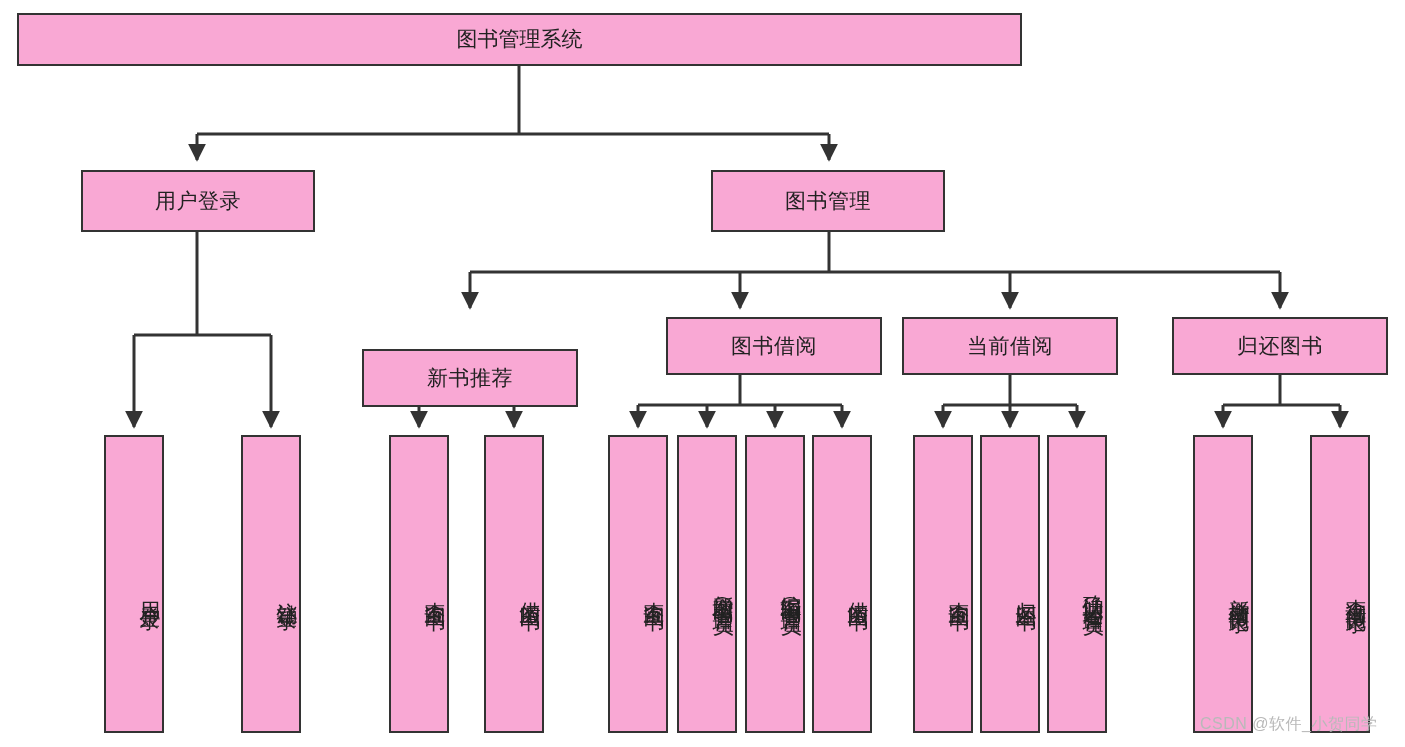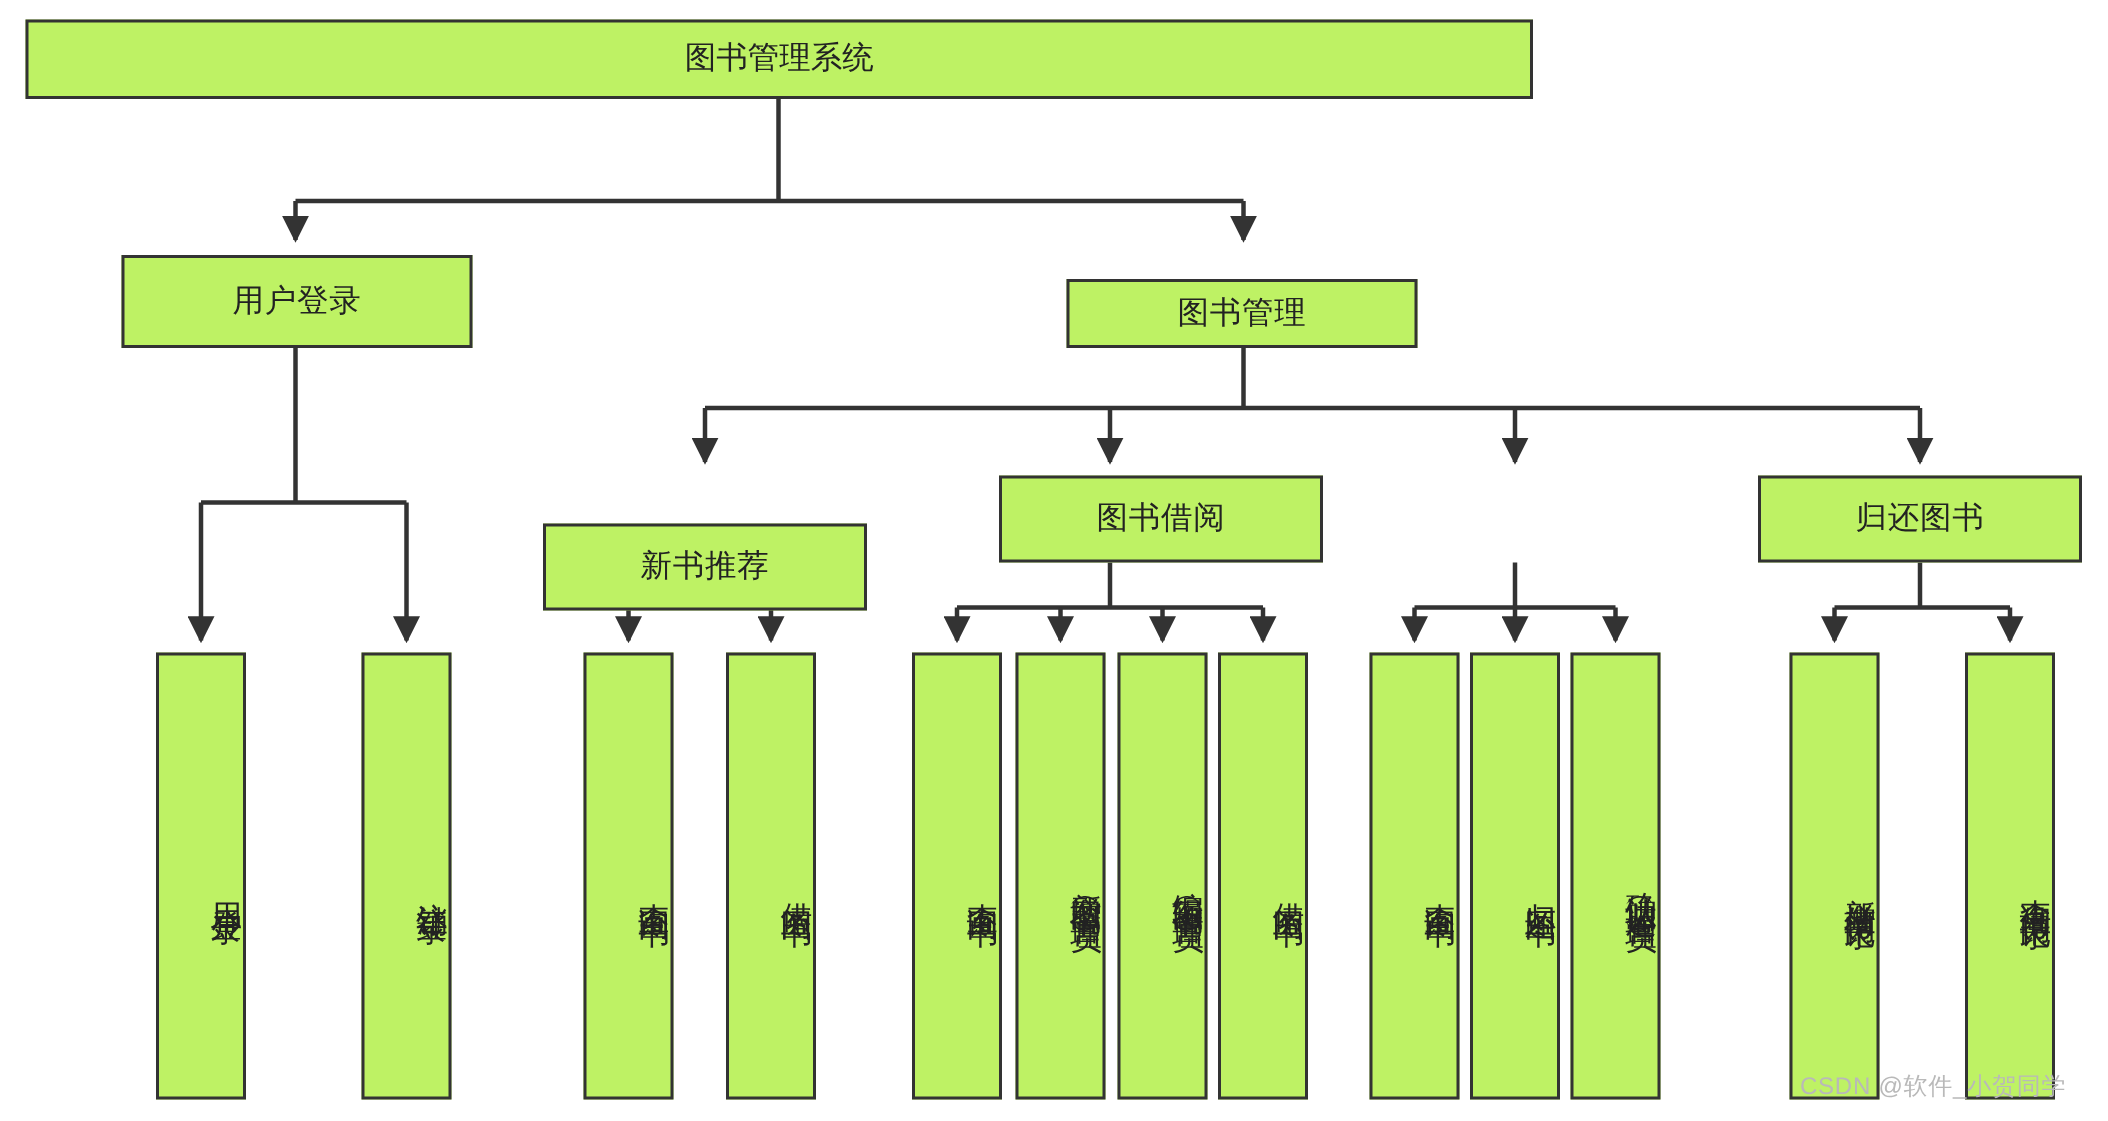--- a/index.html
+++ b/index.html
@@ -22,21 +22,21 @@
     position: absolute;
     left: 0;
     top: 0;
     width: 1405px;
     height: 747px;
     pointer-events: none;
   }
   .node {
     position: absolute;
     box-sizing: border-box;
-    background: #bef264;
+    background: #f9a8d4;
     border: 2px solid #333333;
     display: flex;
     align-items: center;
     justify-content: center;
     color: #222222;
     line-height: 1.18;
   }
   .node-h {
     font-size: 21px;
     letter-spacing: 0.5px;
@@ -122,29 +122,32 @@
     </g>
   </svg>
 
   <div class="node node-root" style="left:17px; top:13px; width:1005px; height:53px;">
     <span class="label">图书管理系统</span>
   </div>
 
   <div class="node node-h" style="left:81px; top:170px; width:234px; height:62px;">
     <span class="label">用户登录</span>
   </div>
-  <div class="node node-h" style="left:711px; top:170px; width:234px; height:46px;margin-top:16px;">
+  <div class="node node-h" style="left:711px; top:170px; width:234px; height:62px;">
     <span class="label">图书管理</span>
   </div>
 
   <div class="node node-h" style="left:362px; top:317px; width:216px; height:58px;margin-top:32px;">
     <span class="label">新书推荐</span>
   </div>
   <div class="node node-h" style="left:666px; top:317px; width:216px; height:58px;">
     <span class="label">图书借阅</span>
+  </div>
+  <div class="node node-h" style="left:902px; top:317px; width:216px; height:58px;">
+    <span class="label">当前借阅</span>
   </div>
   <div class="node node-h" style="left:1172px; top:317px; width:216px; height:58px;">
     <span class="label">归还图书</span>
   </div>
 
   <div class="node node-v" style="left:104px; top:435px; width:60px; height:298px;">
     <span class="label">用户登录</span>
   </div>
   <div class="node node-v" style="left:241px; top:435px; width:60px; height:298px;">
     <span class="label">注销登录</span>

